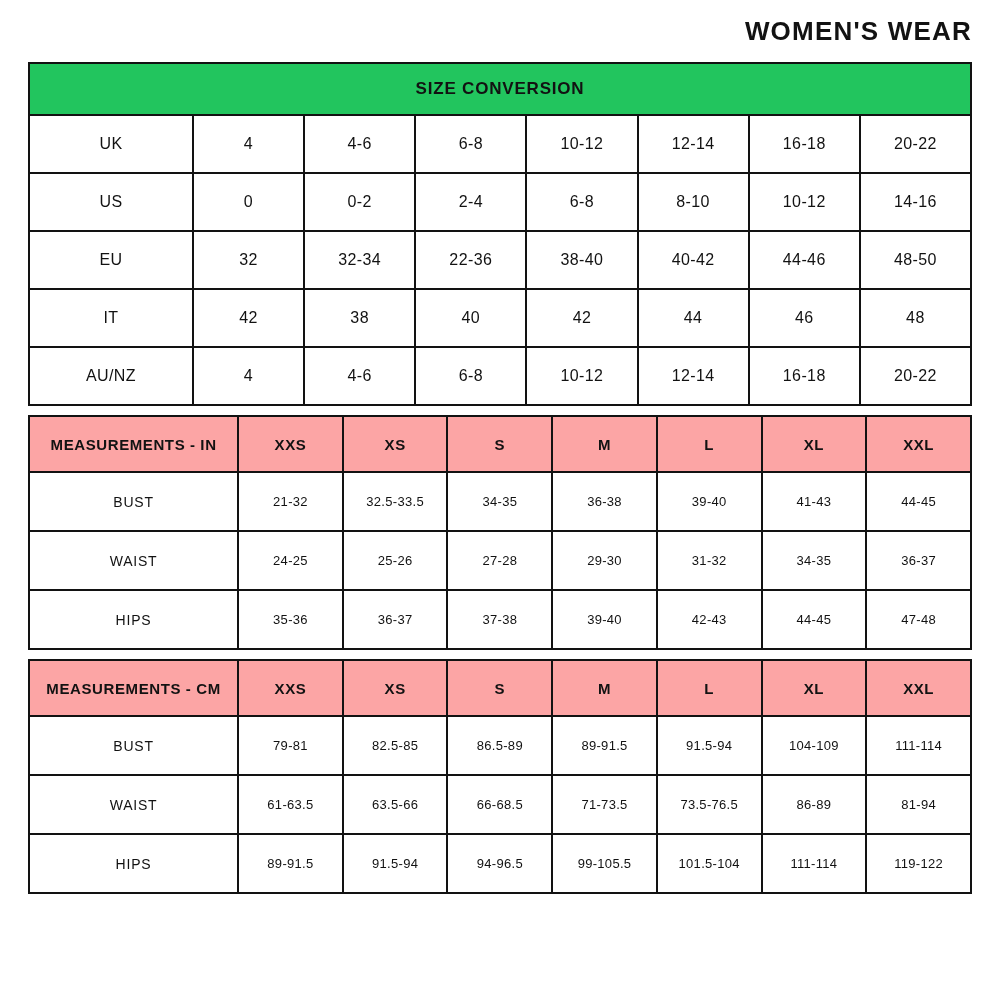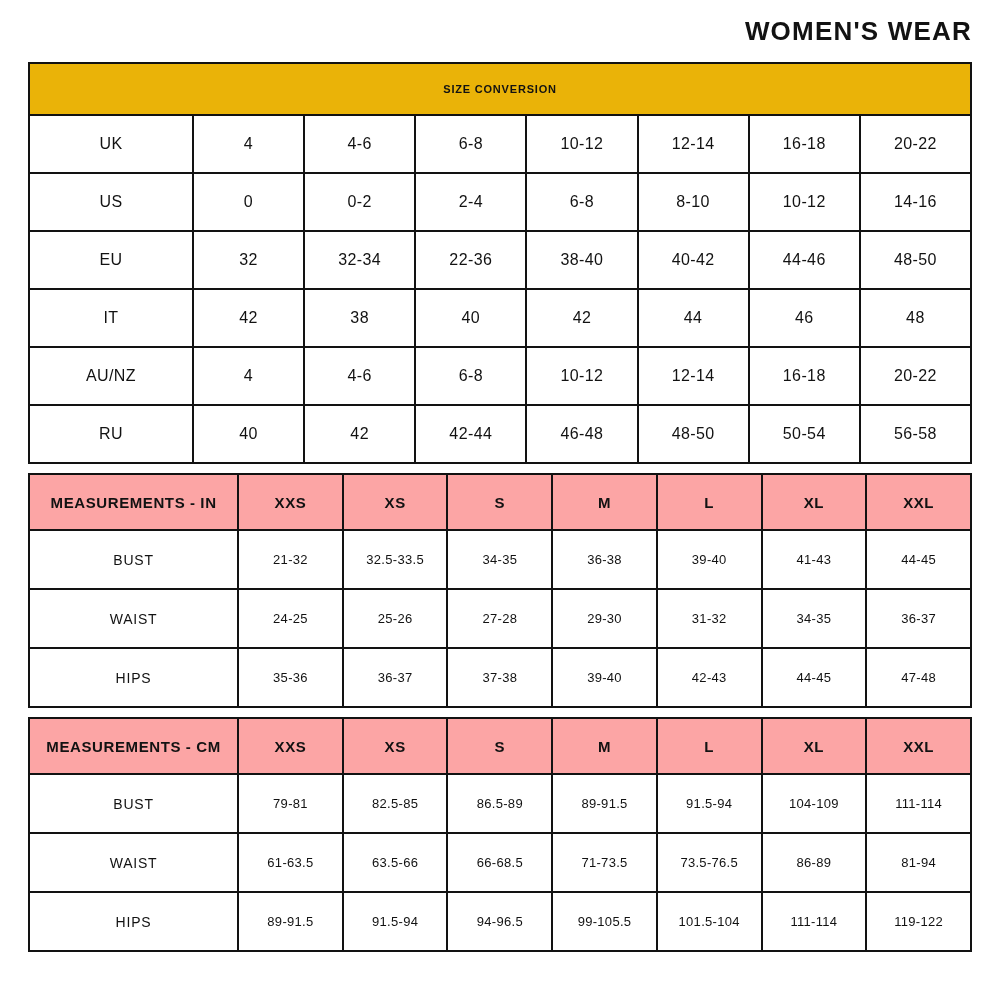--- a/index.html
+++ b/index.html
@@ -28,23 +28,23 @@
     text-align: center;
     vertical-align: middle;
     padding: 0;
     overflow: hidden;
     white-space: nowrap;
   }
   
   .t1 td { font-size: 16px; height: 56px; letter-spacing: 0.4px; }
   .t1 tr.section td {
     height: 50px;
-    background: #eab308;
+    background: #22c55e;
     font-weight: 700;
-    font-size: 11px;
+    font-size: 17px;
     letter-spacing: 0.8px;
   }
   .t1 col.lbl { width: 17.4%; }
   
   .t2 col.lbl { width: 22.2%; }
   .t2 tr.head td {
     background: #fca5a5;
     font-weight: 700;
     font-size: 15px;
     height: 54px;
@@ -117,30 +117,20 @@
     </tr>
     <tr>
       <td>AU/NZ</td>
       <td>4</td>
       <td>4-6</td>
       <td>6-8</td>
       <td>10-12</td>
       <td>12-14</td>
       <td>16-18</td>
       <td>20-22</td>
-    </tr>
-    <tr>
-      <td>RU</td>
-      <td>40</td>
-      <td>42</td>
-      <td>42-44</td>
-      <td>46-48</td>
-      <td>48-50</td>
-      <td>50-54</td>
-      <td>56-58</td>
     </tr>
   </tbody>
     </table>
 
   <table class="t2">
     <colgroup>
         <col class="lbl">
         <col>
         <col>
         <col>

